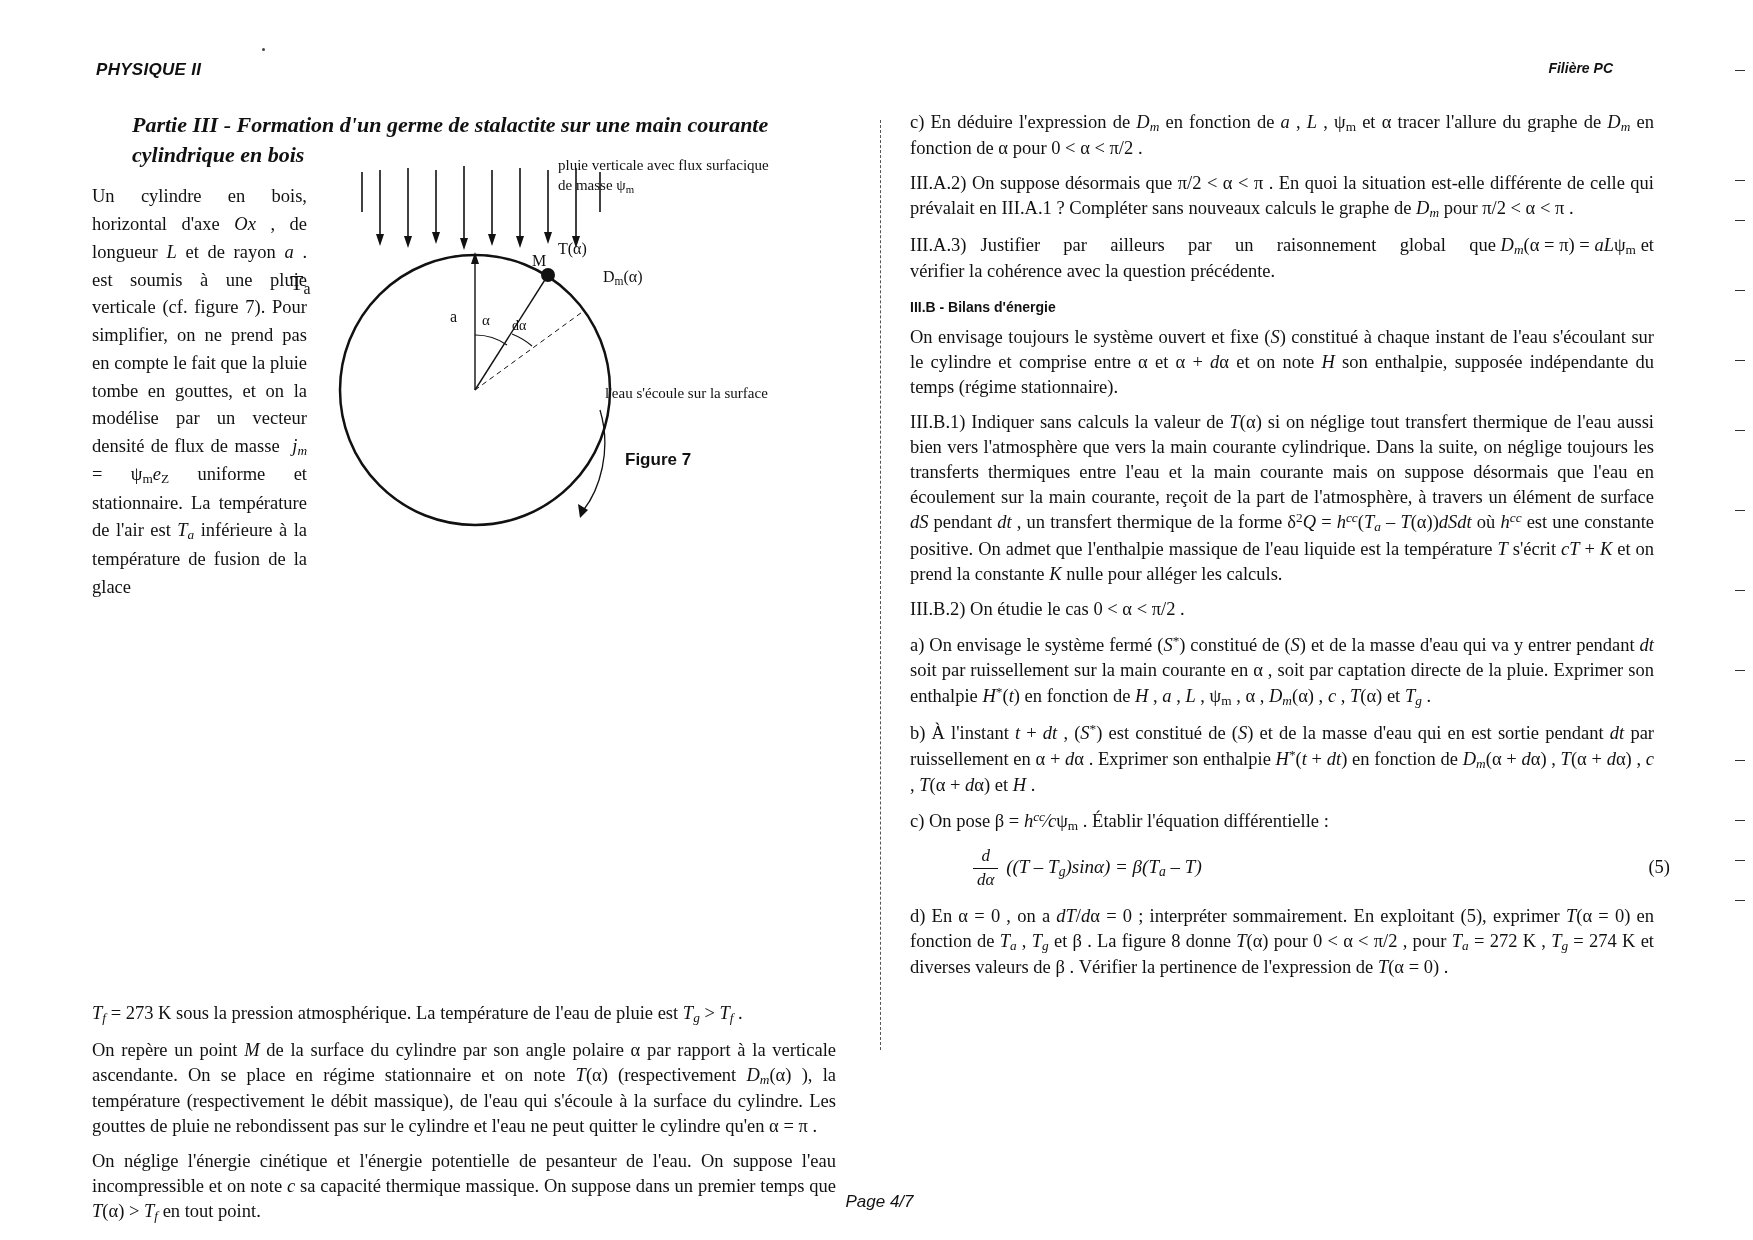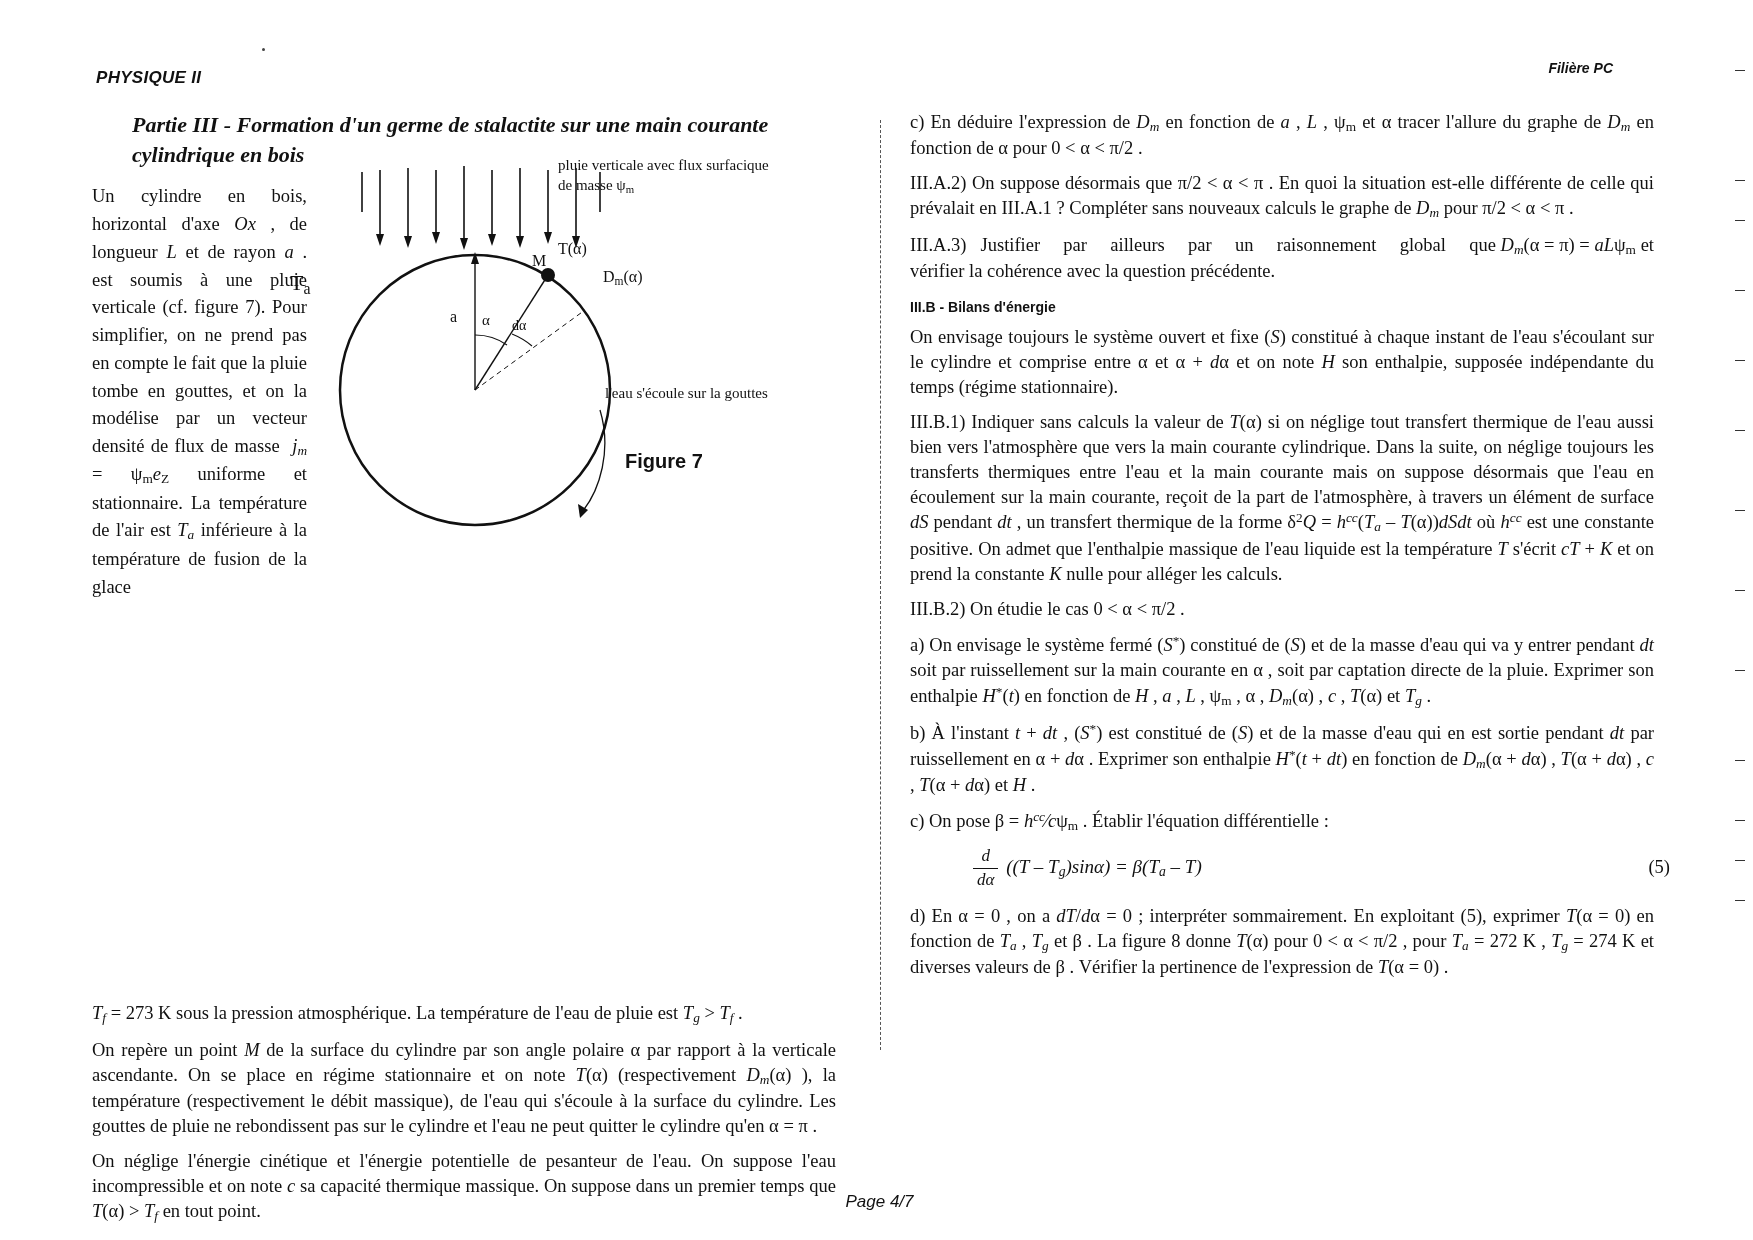--- a/index.html
+++ b/index.html
@@ -16,21 +16,21 @@
     overflow: hidden;
   }
   .page {
     position: absolute;
     inset: 0;
   }
   
   .hdr-left {
     position: absolute;
     left: 96px;
-    top: 68px;
+    top: 60px;
     font-family: "Liberation Sans", sans-serif;
     font-style: italic;
     font-weight: bold;
     font-size: 17px;
     letter-spacing: .3px;
   }
   .hdr-right {
     position: absolute;
     right: 140px;
     top: 60px;
@@ -167,21 +167,21 @@
     top: 160px;
     width: 480px;
     height: 400px;
   }
   .fig-caption {
     position: absolute;
     left: 625px;
     top: 450px;
     font-family: "Liberation Sans", sans-serif;
     font-weight: bold;
-    font-size: 20px;
+    font-size: 17px;
   }
   .fig-label {
     position: absolute;
     font-size: 16px;
   }
 </style>
 </head>
 <body>
 
 <div class="page">
@@ -289,21 +289,21 @@
     <div class="fig-label" style="left:258px; top:108px;margin-left:45px;">
       <span>D</span><span class="sub">m</span><span>(α)</span>
     </div>
     <div class="fig-label" style="left:150px; top:148px;">a</div>
     <div class="fig-label" style="left:182px; top:152px; font-size:15px;">α</div>
     <div class="fig-label" style="left:212px; top:158px; font-size:14px;">dα</div>
 
     <div class="fig-label" style="left:258px; top:-5px; width:215px; font-size:15px; line-height:1.35;">
       <span>pluie verticale avec flux surfacique de masse ψ</span><span class="sub">m</span>
     </div>
-    <div class="fig-label" style="left:305px; top:225px; width:200px; font-size:15px;">l'eau s'écoule sur la gouttes</div>
+    <div class="fig-label" style="left:305px; top:225px; width:200px; font-size:15px;">l'eau s'écoule sur la surface</div>
   </div>
 
   <div class="fig-caption">Figure 7</div>
 
   <div class="col right">
 
     <p>
       c) En déduire l'expression de <span class="it">D</span><span class="sub it">m</span> en fonction de <span class="it">a</span> , <span class="it">L</span> , ψ<span class="sub">m</span> et α tracer l'allure du graphe de <span class="it">D</span><span class="sub it">m</span> en fonction de α pour 0 &lt; α &lt; π/2 .
     </p>
 

